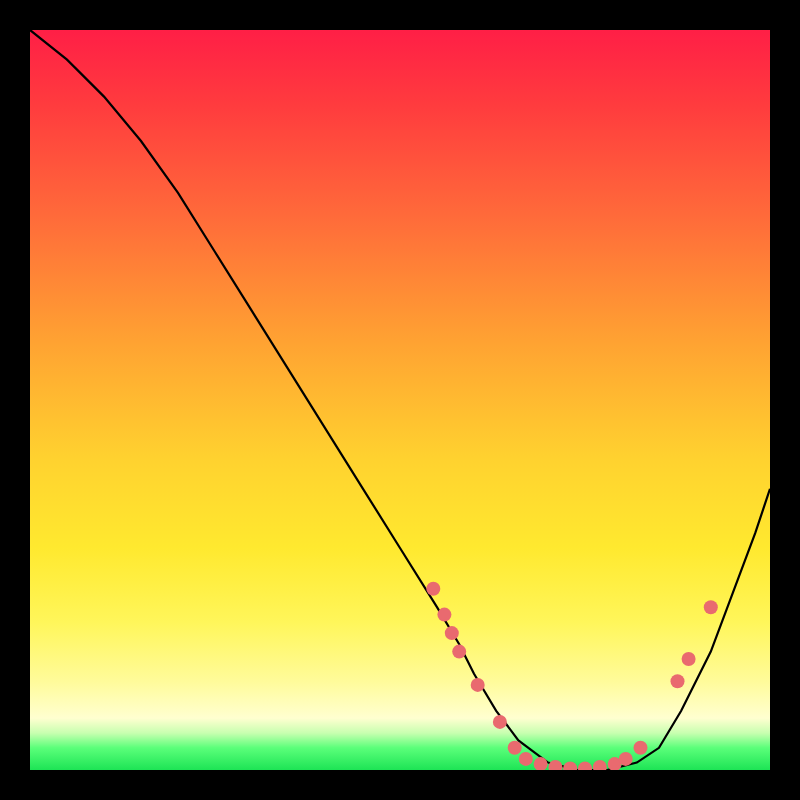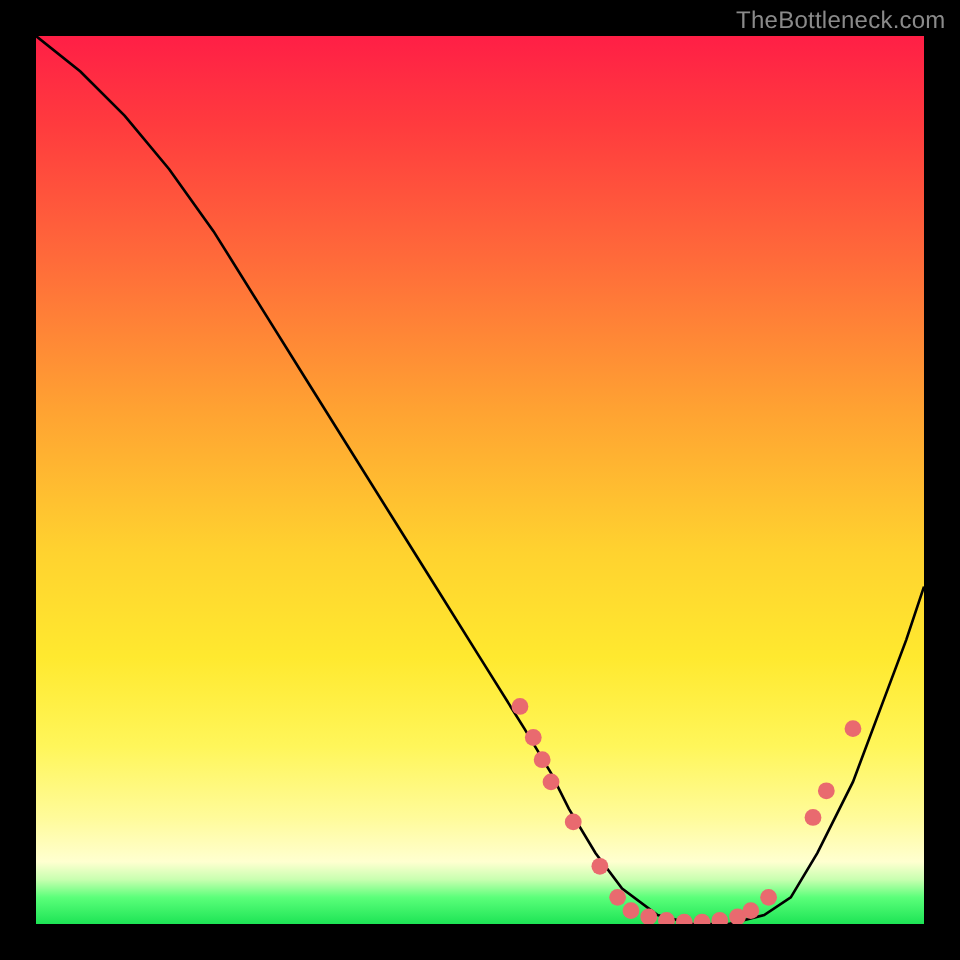--- a/index.html
+++ b/index.html
@@ -64,21 +64,20 @@
   }
   .dot {
     fill: #e96a6f;
     stroke: none;
   }
 </style>
 </head>
 <body>
 
 <div class="frame">
-  <div class="attribution">TheBottleneck.com</div>
 
   <div class="plot">
     <svg class="overlay" viewBox="0 0 740 740" preserveAspectRatio="none">
       <path id="curve-path" class="curve" d="M0.0 0.0 L37.0 29.6 L74.0 66.6 L111.0 111.0 L148.0 162.8 L185.0 222.0 L222.0 281.2 L259.0 340.4 L296.0 399.6 L333.0 458.8 L370.0 518.0 L407.0 577.2 L429.2 614.2 L444.0 643.8 L466.2 680.8 L488.4 710.4 L518.0 732.6 L547.6 740.0 L577.2 740.0 L606.8 732.6 L629.0 717.8 L651.2 680.8 L680.8 621.6 L703.0 562.4 L725.2 503.2 L740.0 458.8"></path>
       <g id="dots">
           <circle cx="403.3" cy="558.7" r="7" class="dot"></circle>
           <circle cx="414.4" cy="584.6" r="7" class="dot"></circle>
           <circle cx="421.8" cy="603.1" r="7" class="dot"></circle>
           <circle cx="429.2" cy="621.6" r="7" class="dot"></circle>
           <circle cx="447.7" cy="654.9" r="7" class="dot"></circle>

